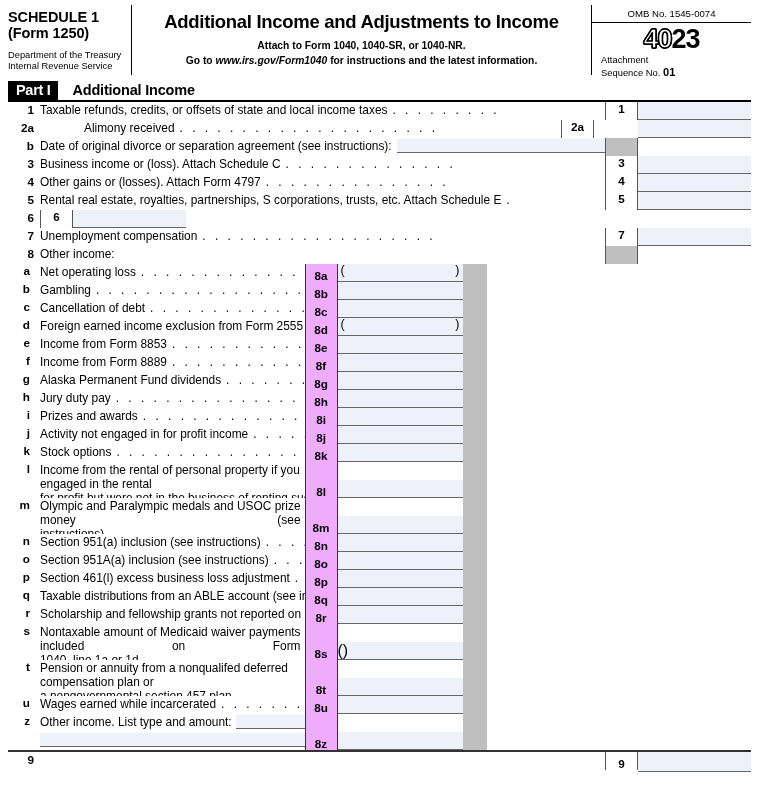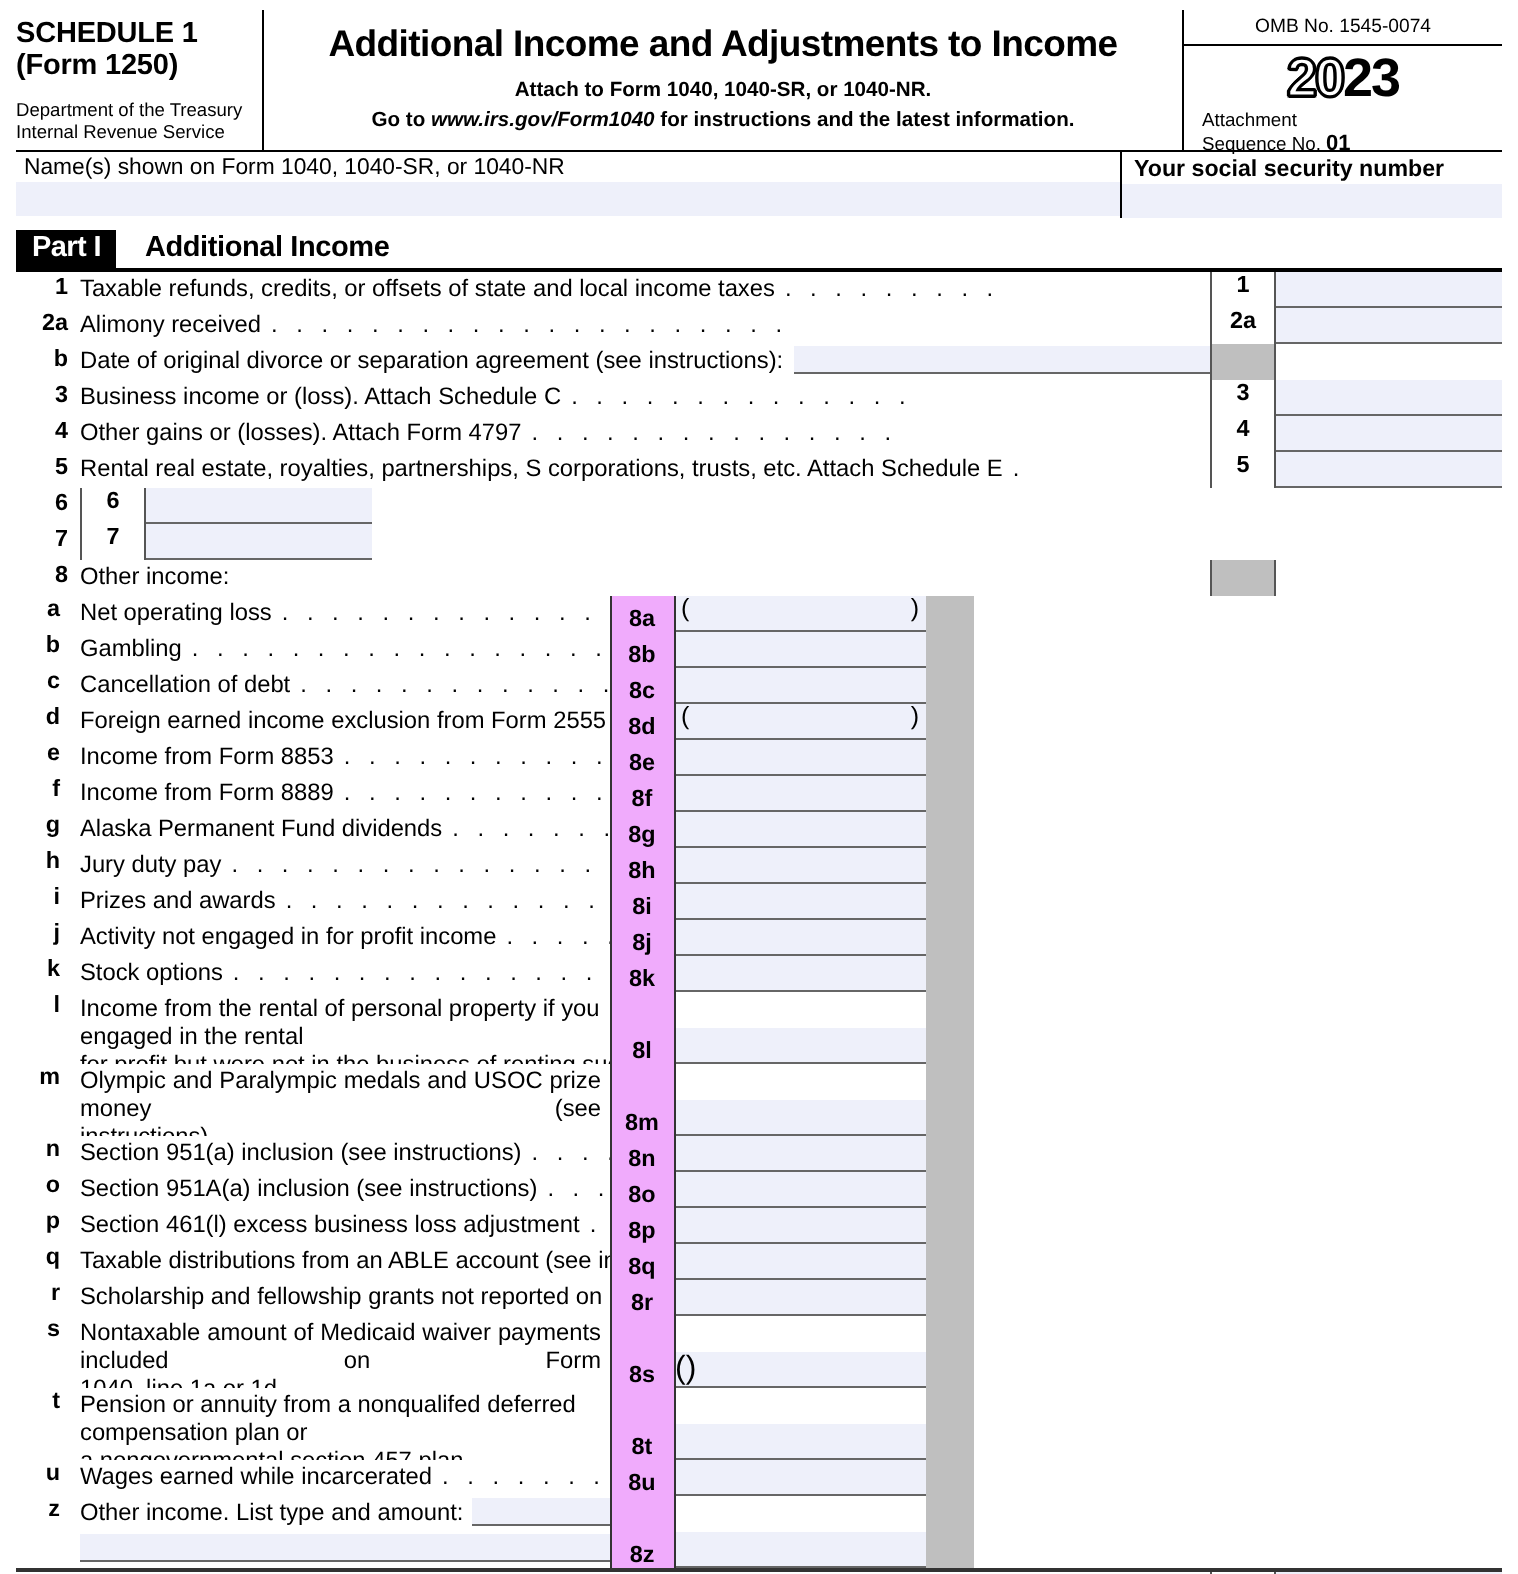--- a/index.html
+++ b/index.html
@@ -107,54 +107,44 @@
         <span>Internal Revenue Service</span>
       </div>
     </div>
     <div class="hdr-mid">
       <div class="hdr-title">Additional Income and Adjustments to Income</div>
       <div class="hdr-sub1">Attach to Form 1040, 1040-SR, or 1040-NR.</div>
       <div class="hdr-sub2"><span>Go to </span><i>www.irs.gov/Form1040</i><span> for instructions and the latest information.</span></div>
     </div>
     <div class="hdr-right">
       <div class="omb">OMB No. 1545-0074</div>
-      <div class="yearwrap"><span class="yr-out">20</span><span class="yr-bold">23</span></div>
+      <div class="yearwrap"><span class="yr-out">40</span><span class="yr-bold">23</span></div>
       <div class="attach">
         <span>Attachment</span><br>
         <span>Sequence No.</span>
         <b>01</b>
       </div>
     </div>
   </div>
 
-  <div class="namerow">
-    <div class="namecell">
-      <div class="namelbl">Name(s) shown on Form 1040, 1040-SR, or 1040-NR</div>
-      <div class="namefill"></div>
-    </div>
-    <div class="ssncell">
-      <div class="ssnlbl">Your social security number</div>
-      <div class="ssnfill"></div>
-    </div>
-  </div>
 
   <div class="partbar">
     <div class="partbox">Part I</div>
     <div class="parttitle">Additional Income</div>
   </div>
 
   <div class="body">
     <div id="main-lines">
         <div class="row" style="height: 18px;">
           <div class="numcol">1</div>
           <div class="txtcol"><span>Taxable refunds, credits, or offsets of state and local income taxes</span><span class="leaders">. . . . . . . . .</span></div>
           <div class="mainlabel">1</div>
           <div class="mainfield"></div>
         </div>
-        <div class="row" style="height: 18px;">
+        <div class="row" style="height: 18px; gap: 44px;">
           <div class="numcol">2a</div>
           <div class="txtcol"><span>Alimony received</span><span class="leaders">. . . . . . . . . . . . . . . . . . . . .</span></div>
           <div class="mainlabel">2a</div>
           <div class="mainfield"></div>
         </div>
         <div class="row" style="height: 18px;">
           <div class="numcol">b</div>
           <div class="txtcol"><span>Date of original divorce or separation agreement (see instructions):</span><span class="writein" style="width: 245px; margin-left: 5px;"></span></div>
           <div class="mainlabel gray"></div>
           <div class="mainfield blank"></div>
@@ -177,20 +167,21 @@
           <div class="mainlabel">5</div>
           <div class="mainfield"></div>
         </div>
         <div class="row" style="height: 18px;">
           <div class="numcol">6</div>
           <div class="mainlabel">6</div>
           <div class="mainfield"></div>
         </div>
         <div class="row" style="height: 18px;">
           <div class="numcol">7</div>
+          <div class="txtcol"><span>Unemployment compensation</span><span class="leaders">. . . . . . . . . . . . . . . . . . .</span></div>
           <div class="mainlabel">7</div>
           <div class="mainfield"></div>
         </div>
         <div class="row" style="height: 18px;">
           <div class="numcol">8</div>
           <div class="txtcol"><span>Other income:</span></div>
           <div class="mainlabel gray"></div>
           <div class="mainfield blank"></div>
         </div>
       </div>

